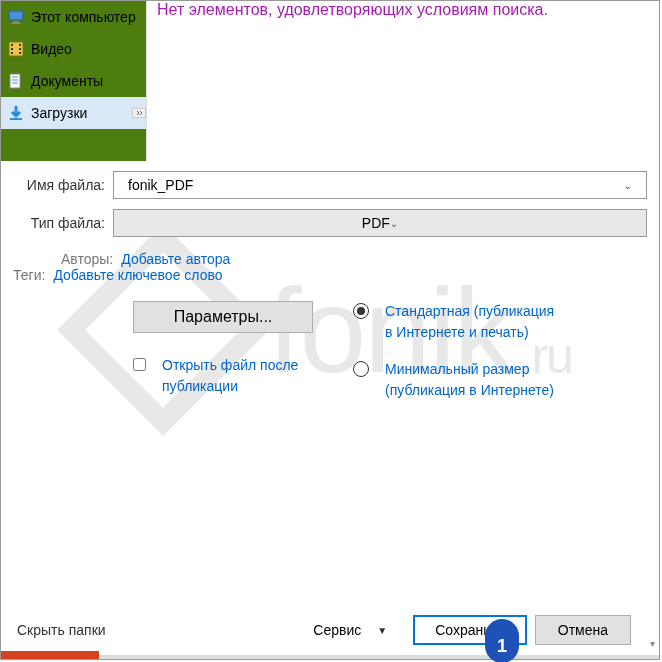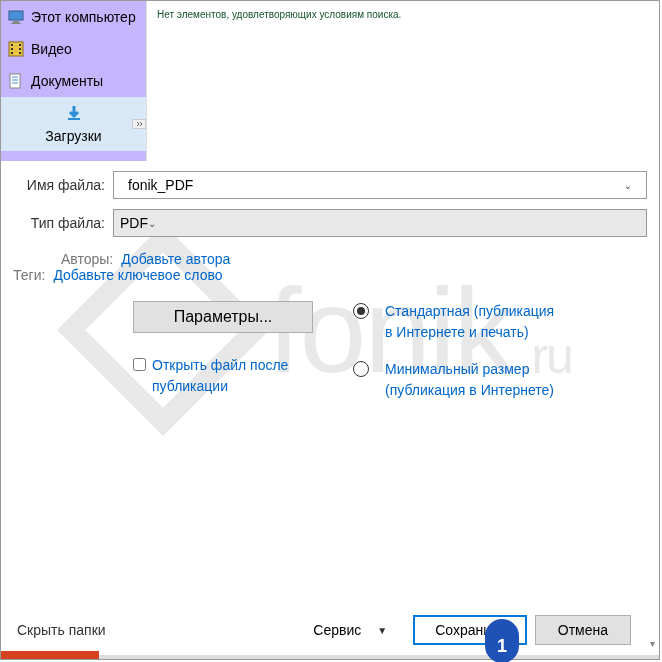--- a/index.html
+++ b/index.html
@@ -5,48 +5,48 @@
 * { box-sizing: border-box; margin: 0; padding: 0; font-family: 'Segoe UI', Tahoma, sans-serif; }
 body { width: 662px; height: 662px; background: #fff; position: relative; overflow: hidden; font-size: 14px; }
 
 .container { border: 1px solid #999; width: 660px; height: 660px; position: relative; }
 
 .watermark { position: absolute; top: 50%; left: 50%; transform: translate(-50%, -50%); font-size: 120px; font-weight: 300; color: #e8e8e8; z-index: 0; pointer-events: none; letter-spacing: -2px; display: flex; align-items: center; }
 .watermark .logo { width: 150px; height: 150px; border: 20px solid #e8e8e8; transform: rotate(45deg); margin-right: 30px; }
 .watermark .ru { font-size: 50px; align-self: flex-end; margin-bottom: 20px; margin-left: 8px; }
 
 .top-area { display: flex; height: 160px; position: relative; z-index: 1; }
-.sidebar { width: 145px; background: #c4b5fd; }
+.sidebar { width: 145px; background: #4d7c0f; }
 .sidebar-item { display: flex; align-items: center; padding: 7px 6px; cursor: pointer; gap: 6px; }
-.sidebar-item.selected { background: #d9e8f6; flex-direction: column; }
+.sidebar-item.selected { background: #d9e8f6; }
 .ico { width: 18px; height: 18px; display: inline-flex; align-items: center; justify-content: center; }
 .expand-btn { width: 14px; height: 30px; background: #f0f0f0; border: 1px solid #ccc; display: flex; align-items: center; justify-content: center; font-size: 8px; color: #666; align-self: center; }
 
-.main-area { flex: 1; border-left: 1px solid #ddd; padding: 8px 10px; color: #14532d; font-size: 10px; }
+.main-area { flex: 1; border-left: 1px solid #ddd; padding: 0 10px; color: #a21caf; font-size: 16px; }
 
 .form-area { padding: 10px 12px 0 12px; position: relative; z-index: 1; }
 .form-row { display: flex; align-items: center; margin-bottom: 10px; }
 .form-label { width: 100px; text-align: right; padding-right: 8px; color: #333; }
 .text-input { flex: 1; height: 28px; border: 1px solid #999; background: #fff; padding: 0 14px; font-size: 14px; }
-.select-box { flex: 1; height: 28px; border: 1px solid #999; background: #e8e8e8; padding: 0 6px; display: flex; align-items: center; justify-content: flex-start; }
+.select-box { flex: 1; height: 28px; border: 1px solid #999; background: #e8e8e8; padding: 0 6px; display: flex; align-items: center; justify-content: center; }
 .chev { color: #555; font-size: 10px; }
 
 .meta-row { display: flex; margin: 14px 0 18px 0; flex-direction: column; }
 .meta-col { display: flex; gap: 8px; }
 .meta-col:first-child { margin-left: 48px; width: 290px; }
 .meta-label { color: #777; }
 .link { color: #0066cc; cursor: pointer; }
 
 .options-row { display: flex; }
 .left-opts { width: 320px; padding-left: 120px; }
 .right-opts { flex: 1; padding-left: 20px; }
 
 .btn-params { width: 180px; height: 32px; background: #e1e1e1; border: 1px solid #adadad; cursor: pointer; font-size: 16px; }
 
-.checkbox-row { display: flex; align-items: flex-start; gap: 6px; margin-top: 22px; }
+.checkbox-row { display: flex; align-items: flex-start; gap: 16px; margin-top: 22px; }
 .checkbox-row input { margin-top: 3px; }
 
 .radio-row { display: flex; align-items: flex-start; gap: 16px; margin-bottom: 16px; }
 .radio { width: 16px; height: 16px; border: 1px solid #333; border-radius: 50%; display: inline-flex; align-items: center; justify-content: center; flex-shrink: 0; margin-top: 2px; }
 .radio.checked::after { content: ''; width: 8px; height: 8px; background: #333; border-radius: 50%; }
 .radio-label { line-height: 1.5; max-width: 180px; }
 
 .bottom-bar { position: absolute; bottom: 14px; left: 0; right: 12px; display: flex; align-items: center; padding: 0 16px; z-index: 1; }
 .hide-folders { color: #333; cursor: pointer; }
 .spacer { flex: 1; }

